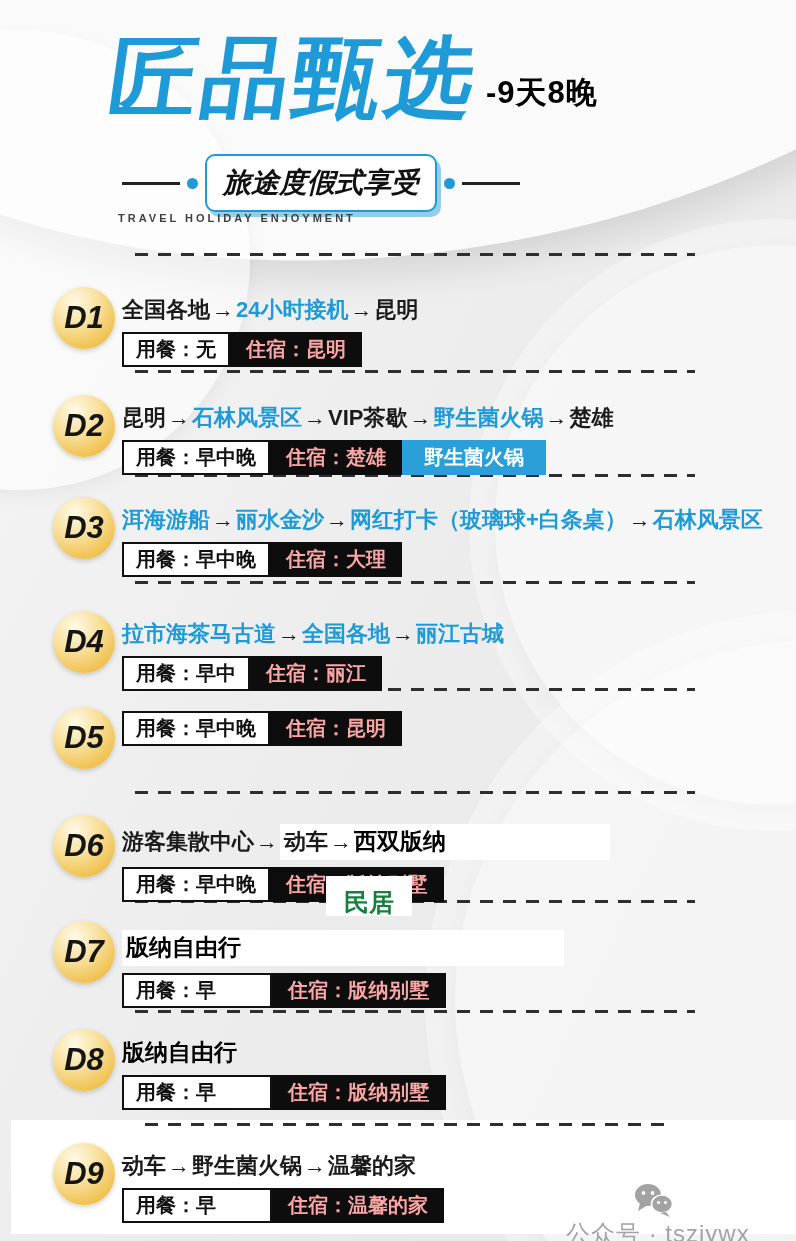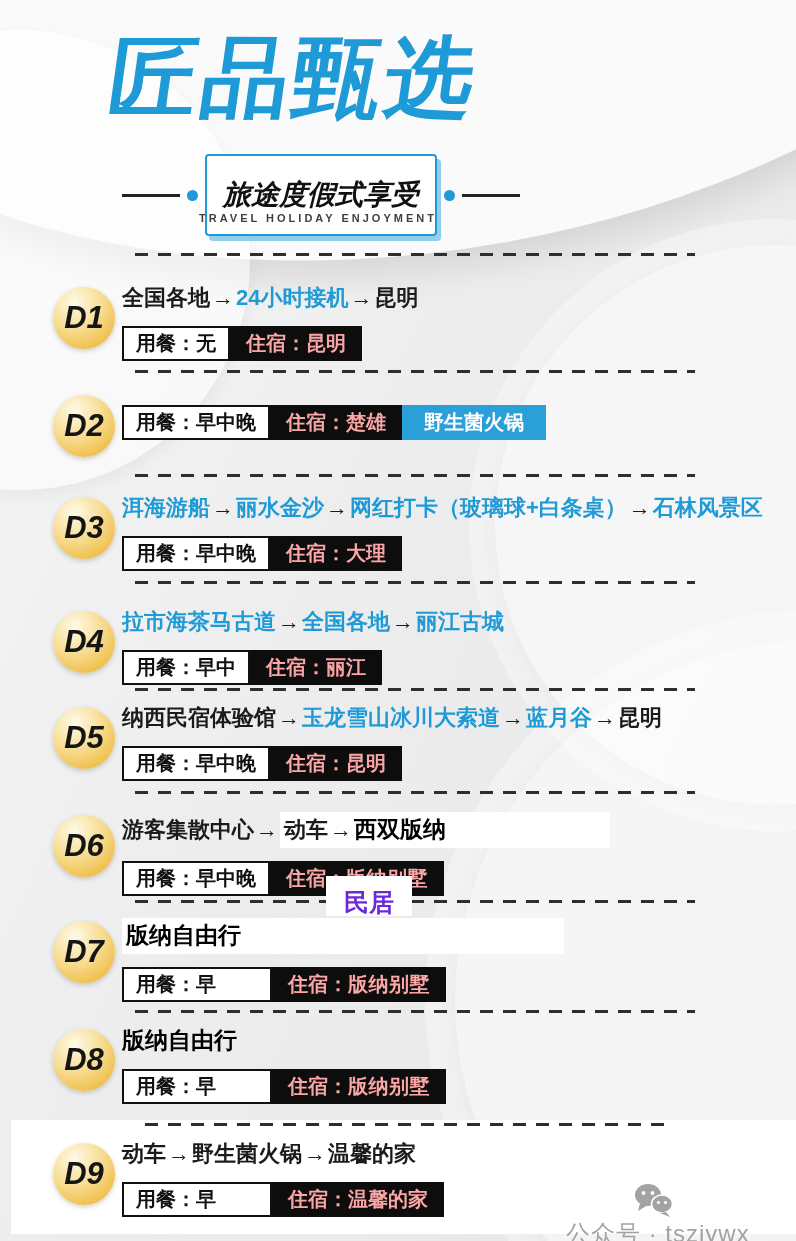--- a/index.html
+++ b/index.html
@@ -18,78 +18,79 @@
     box-shadow:0 6px 18px rgba(0,0,0,.05);}
 
   
   .title-row{position:absolute;left:110px;top:34px;display:flex;align-items:flex-end;z-index:2;white-space:nowrap;}
   .title{font-size:88px;line-height:1;font-weight:900;color:var(--accent,#1b99d5);
     transform:skewX(-8deg);letter-spacing:4px;}
   .duration{font-size:31px;font-weight:800;color:#000;margin-left:8px;margin-bottom:8px;letter-spacing:1px;}
   .slogan-row{position:absolute;left:122px;top:154px;display:flex;align-items:center;z-index:2;}
   .h-line{width:58px;height:3px;background:#222;}
   .h-dot{width:11px;height:11px;border-radius:50%;background:var(--accent,#1b99d5);margin:0 7px;}
-  .slogan-box{background:#fff;border:2px solid var(--accent,#1b99d5);border-radius:4px;
-    padding:20px 16px;font-size:28px;font-weight:700;font-style:italic;color:#111;
+  .slogan-box{background:#fff;border:2px solid var(--accent,#1b99d5);border-radius:10px;
+    padding:8px 16px;font-size:28px;font-weight:700;font-style:italic;color:#111;
     box-shadow:4px 5px 0 rgba(41,162,216,.5);white-space:nowrap;}
-  .slogan-en{position:absolute;left:118px;top:212px;width:400px;text-align:center;
+  .slogan-en{position:absolute;left:118px;top:212px;width:400px;
     font-size:11px;font-weight:700;letter-spacing:3px;color:#3f3f3f;z-index:2;}
 
   
   .dash{position:absolute;height:3px;z-index:2;
     background:repeating-linear-gradient(90deg,#2e2e2e 0 13px,transparent 13px 23px);}
 
   
   .bottom-strip{position:absolute;left:11px;top:1120px;width:785px;height:114px;background:#fff;z-index:1;}
 
   
   .day{position:absolute;left:38px;width:740px;z-index:3;}
   .badge{position:absolute;left:15px;top:3px;width:62px;height:62px;border-radius:50%;
     background:radial-gradient(circle at 35% 25%,#fefae8 0%,#f8e09b 40%,#eeba3e 85%,#e2a72e 100%);
     display:flex;align-items:center;justify-content:center;box-shadow:0 2px 5px rgba(0,0,0,.18);}
   .badge-label{font-size:31px;font-weight:800;color:#151515;font-style:italic;}
   .content{margin-left:84px;}
-  .route{font-size:22px;font-weight:700;color:#1b1b1b;line-height:1.3;white-space:nowrap;}
+  .route{font-size:22px;font-weight:700;color:#1b1b1b;line-height:1.3;white-space:nowrap;margin-top:12px;}
   .route .blue{color:var(--accent,#2097d4);}
   .route .heavy{font-weight:900;font-size:23px;color:#000;}
   .route .seg{margin-right:2px;}
   .route .patch{display:inline-block;background:#fff;padding:3px 8px 3px 4px;box-sizing:border-box;}
-  .mealbar{display:flex;margin-top:13px;align-items:stretch;}
+  .mealbar{display:flex;margin-top:7px;align-items:stretch;}
   .meal-box{background:#fff;border:2px solid #101010;color:#111;padding:2px 12px;
     font-size:20px;font-weight:700;white-space:nowrap;box-sizing:border-box;display:flex;align-items:center;}
   .meal-wide .meal-box{min-width:150px;}
   .stay-box{background:#0d0d0d;border:2px solid #0d0d0d;color:#fca5a5;padding:2px 14px;
     font-size:20px;font-weight:700;white-space:nowrap;display:flex;align-items:center;}
   .stay-bold .stay-value{font-weight:900;letter-spacing:.5px;}
   .tag-box{background:var(--tag,#2b9fd8);border:2px solid var(--tag,#2b9fd8);color:#fff;
     padding:2px 20px;font-size:20px;font-weight:700;white-space:nowrap;display:flex;align-items:center;}
 
   
   .remnant{position:absolute;left:326px;top:876px;width:86px;height:40px;background:#fff;z-index:4;
     display:flex;justify-content:center;align-items:flex-end;
-    font-size:25px;font-weight:900;color:#6d28d9;overflow:hidden;line-height:1.1;}
+    font-size:25px;font-weight:900;color:#15803d;overflow:hidden;line-height:1.1;}
 
   
   .footer{position:absolute;left:558px;top:1182px;display:flex;align-items:center;z-index:3;flex-direction:column;}
   .footer-label{font-size:24px;color:#a3a3a3;margin-left:8px;letter-spacing:1px;}
 </style>
 </head>
 <body>
 
 <div class="poster" style="--accent: #1e9ad6; --tag: #2b9fd8;">
 
   <div class="sw sw-top"></div>
   <div class="sw sw-l1"></div>
   <div class="sw sw-r1"></div>
   <div class="sw sw-r2"></div>
 
   <div class="bottom-strip"></div>
 
   <div class="title-row">
     <div class="title">匠品甄选</div>
+    <div class="duration">-9天8晚</div>
   </div>
 
   <div class="slogan-row">
     <div class="h-line"></div>
     <div class="h-dot"></div>
     <div class="slogan-box">旅途度假式享受</div>
     <div class="h-dot"></div>
     <div class="h-line"></div>
   </div>
   <div class="slogan-en">TRAVEL HOLIDAY ENJOYMENT</div>
@@ -120,20 +121,21 @@
             </span>
       </div>
     </div>
   </div>
 
   <div class="day" style="top: 392px;">
     <div class="badge">
       <span class="badge-label">D2</span>
     </div>
     <div class="content">
+      <div class="route"><span class="seg">昆明</span><span class="seg">→</span><span class="seg blue">石林风景区</span><span class="seg">→</span><span class="seg">VIP茶歇</span><span class="seg">→</span><span class="seg blue">野生菌火锅</span><span class="seg">→</span><span class="seg">楚雄</span></div>
       <div class="mealbar">
         <span class="meal-box">用餐：早中晚</span>
         <span class="stay-box">
               <span class="stay-label">住宿：</span>
               <span class="stay-value">楚雄</span>
             </span>
       <span class="tag-box">野生菌火锅</span>
           </div>
     </div>
   </div>
@@ -168,21 +170,20 @@
             </span>
       </div>
     </div>
   </div>
 
   <div class="day" style="top: 704px;">
     <div class="badge">
       <span class="badge-label">D5</span>
     </div>
     <div class="content">
-      <div class="route"><span class="seg">纳西民宿体验馆</span><span class="seg">→</span><span class="seg blue">玉龙雪山冰川大索道</span><span class="seg">→</span><span class="seg blue">蓝月谷</span><span class="seg">→</span><span class="seg">昆明</span></div>
       <div class="mealbar">
         <span class="meal-box">用餐：早中晚</span>
         <span class="stay-box">
               <span class="stay-label">住宿：</span>
               <span class="stay-value">昆明</span>
             </span>
       </div>
     </div>
   </div>
 

